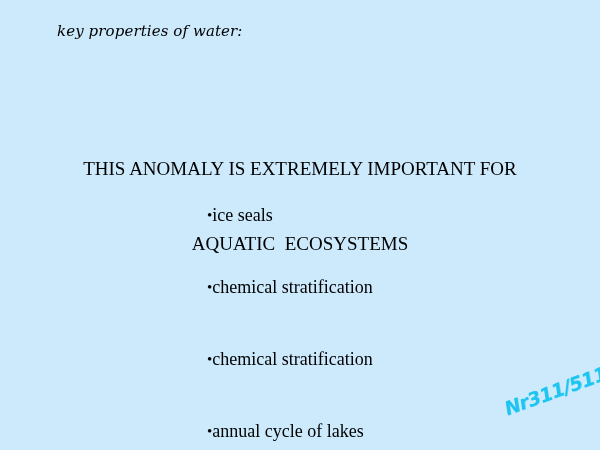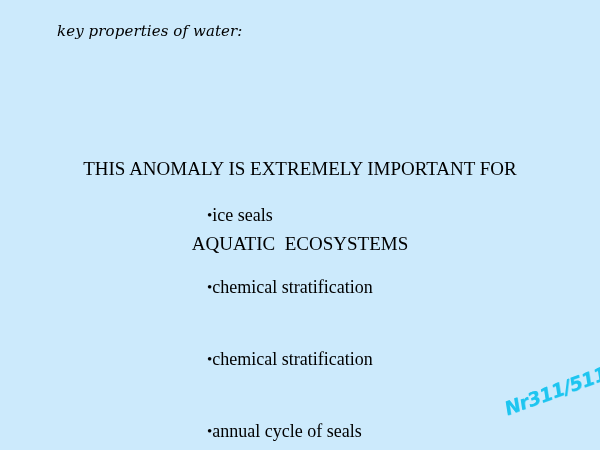--- a/index.html
+++ b/index.html
@@ -105,20 +105,20 @@
       <li>
         <span class="bullet-glyph">•</span><span>ice seals</span>
       </li>
       <li>
         <span class="bullet-glyph">•</span><span>chemical stratification</span>
       </li>
       <li>
         <span class="bullet-glyph">•</span><span>chemical stratification</span>
       </li>
       <li>
-        <span class="bullet-glyph">•</span><span>annual cycle of seals</span>
+        <span class="bullet-glyph">•</span><span>annual cycle of lakes</span>
       </li>
     </ul>
 
     <div class="watermark" style="color: rgb(30, 197, 240);">Nr311/511</div>
 
   </div>
 </div>
 
 </body></html>

